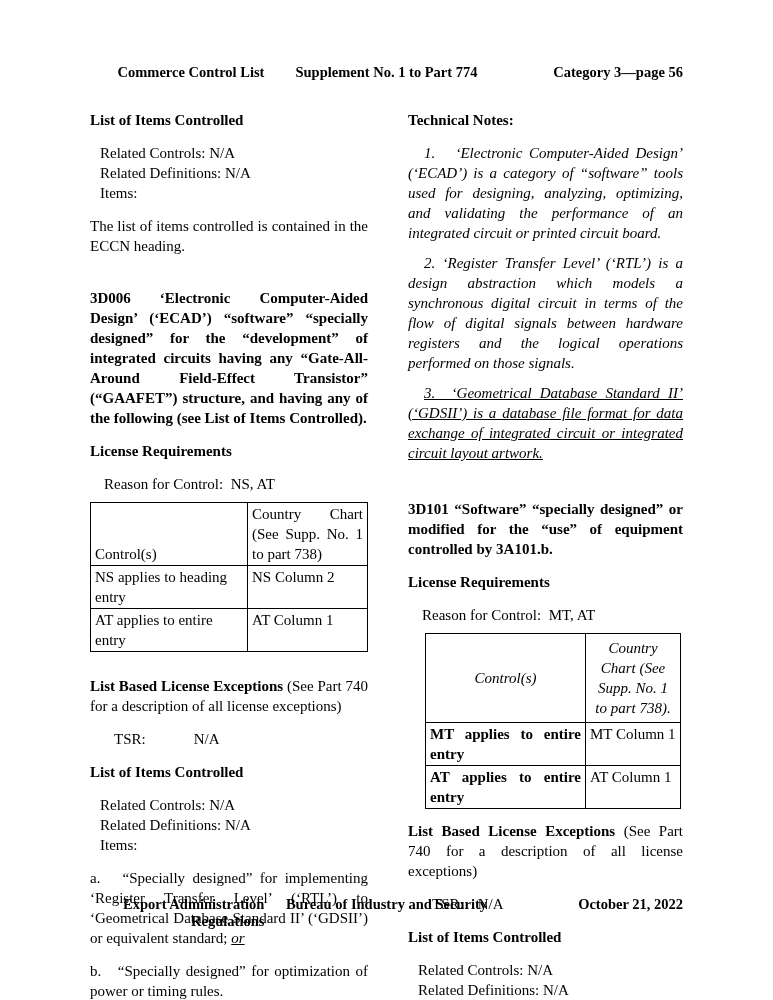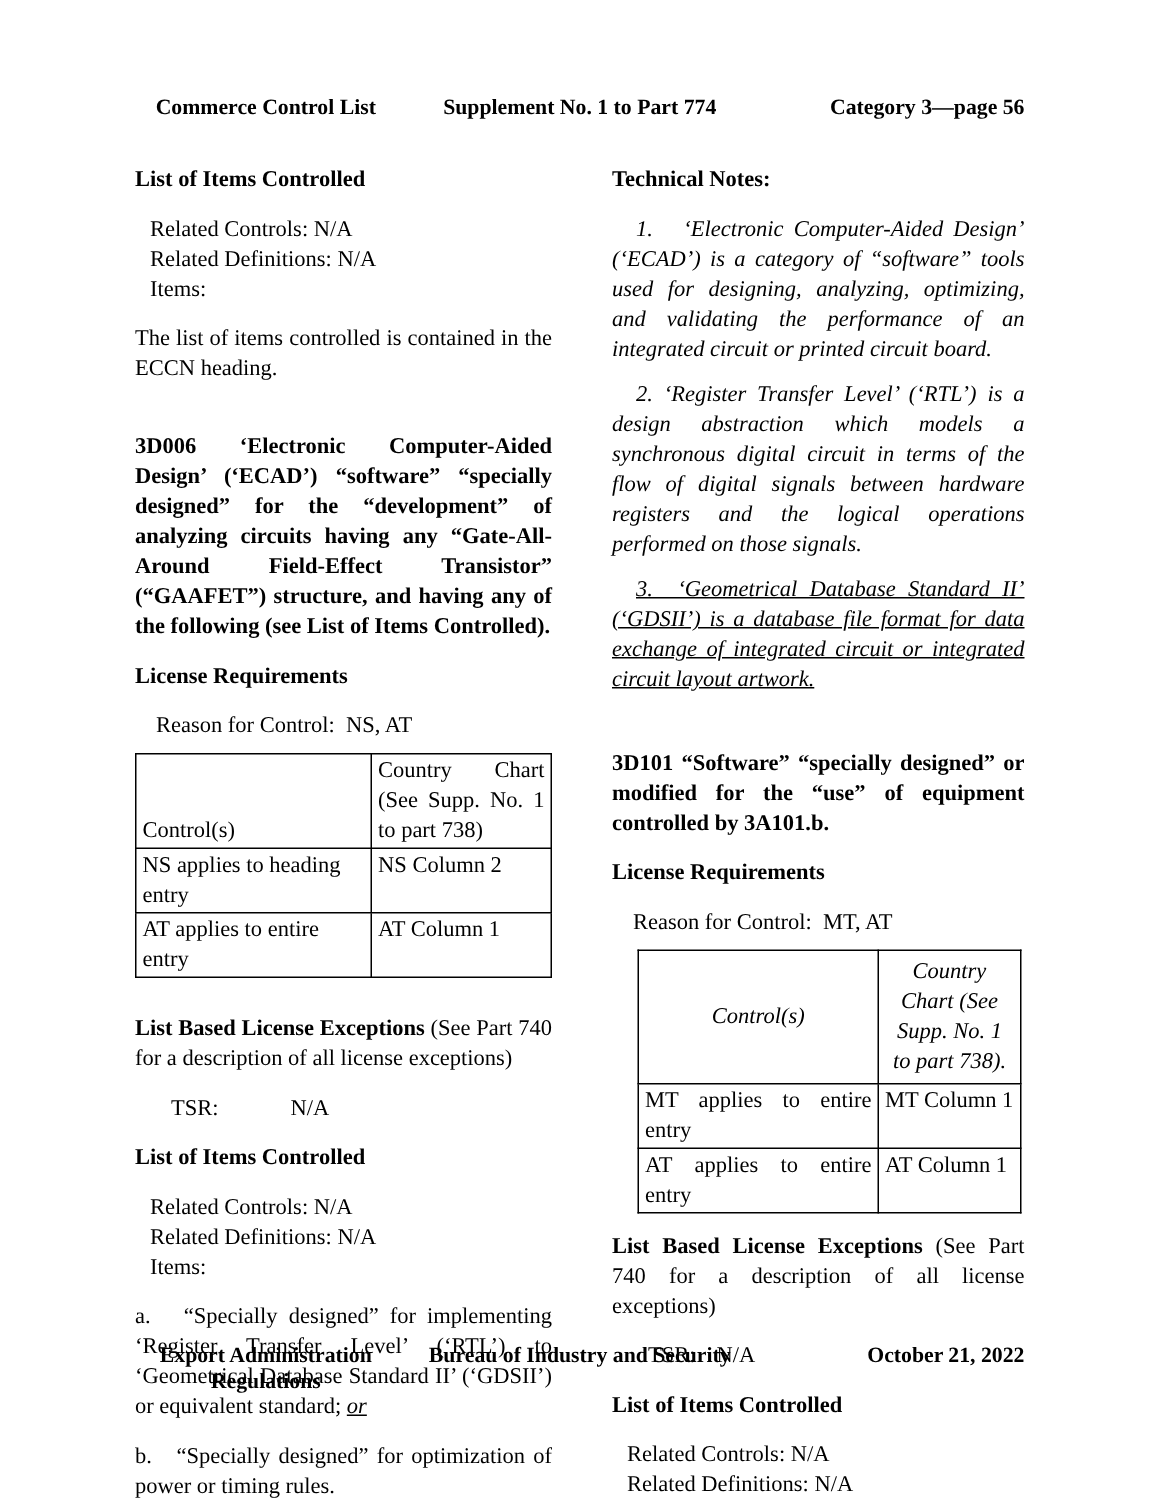--- a/index.html
+++ b/index.html
@@ -7,21 +7,21 @@
     width:773px; height:1000px; background:#ffffff; color:#000000;
     font-family:"Liberation Serif", serif; font-size:15px;
     position:relative; overflow:hidden;
   }
   .running-header, .running-footer {
     position:absolute; left:90px; width:593px;
     display:flex; font-weight:bold; font-size:14.5px;
   }
   .running-header { top:64px; }
   .running-footer { top:896px; }
-  .rh-left  { flex:1 1 0; text-align:center; }
+  .rh-left  { flex:1 1 0; text-align:right; }
   .rh-center{ flex:1.4 1 0; text-align:center; }
   .rh-right { flex:1 1 0; text-align:right; }
 
   .col { position:absolute; top:110px; line-height:20px; }
   .col-left  { left:90px;  width:278px; }
   .col-right { left:408px; width:275px; }
 
   p, h3 { margin:0; padding:0; font-size:15px; line-height:20px; font-weight:normal; }
   .bold { font-weight:bold; }
   .italic { }
@@ -43,21 +43,21 @@
   table.ccl { border-collapse:collapse; table-layout:fixed; }
   table.ccl td { border:1px solid #000; padding:1px 4px; vertical-align:top; font-size:15px; line-height:20px; }
   table.t1 { width:278px; margin:8px 0 24px 0; }
   table.t1 td:first-child { width:148px; }
   table.t1 .hdr { }
   table.t1 .hdr-left { vertical-align:bottom; }
   table.t1 .hdr-right { text-align:justify; }
   table.t2 { width:256px; margin:8px 0 12px 17px; }
   table.t2 td:first-child { width:147px; }
   table.t2 .hdr { font-style:italic; text-align:center; vertical-align:middle; padding:4px 6px; }
-  table.t2 .cell-just { text-align:justify; }
+  table.t2 .cell-just { text-align:justify;font-weight:bold; }
 </style>
 </head>
 <body>
 
 <div class="running-header">
   <span class="rh-left">Commerce Control List</span>
   <span class="rh-center">Supplement No. 1 to Part 774</span>
   <span class="rh-right">Category 3—page 56</span>
 </div>
 
@@ -65,21 +65,21 @@
   <h3 class="bold mb">List of Items Controlled</h3>
 
   <div class="indent-fields mb">
     <p><span class="italic">Related Controls</span><span>: N/A</span></p>
     <p><span class="italic">Related Definitions</span><span>: N/A</span></p>
     <p><span class="italic">Items</span><span>:</span></p>
   </div>
 
   <p class="justify mb-lg">The list of items controlled is contained in the ECCN heading.</p>
 
-  <p class="bold justify mb">3D006 ‘Electronic Computer-Aided Design’ (‘ECAD’) “software” “specially designed” for the “development” of analyzing circuits having any “Gate-All-Around Field-Effect Transistor” (“GAAFET”) structure, and having any of the following (see List of Items Controlled).</p>
+  <p class="bold justify mb">3D006 ‘Electronic Computer-Aided Design’ (‘ECAD’) “software” “specially designed” for the “development” of integrated circuits having any “Gate-All-Around Field-Effect Transistor” (“GAAFET”) structure, and having any of the following (see List of Items Controlled).</p>
 
   <h3 class="bold mb">License Requirements</h3>
 
   <p class="indent-line mb-sm"><span class="italic">Reason for Control</span><span>:&nbsp; NS, AT</span></p>
 
   <table class="ccl t1">
     <tbody>
         <tr>
       <td class="hdr hdr-left">Control(s)</td>
       <td class="hdr hdr-right">Country Chart (See Supp. No. 1 to part 738)</td>

